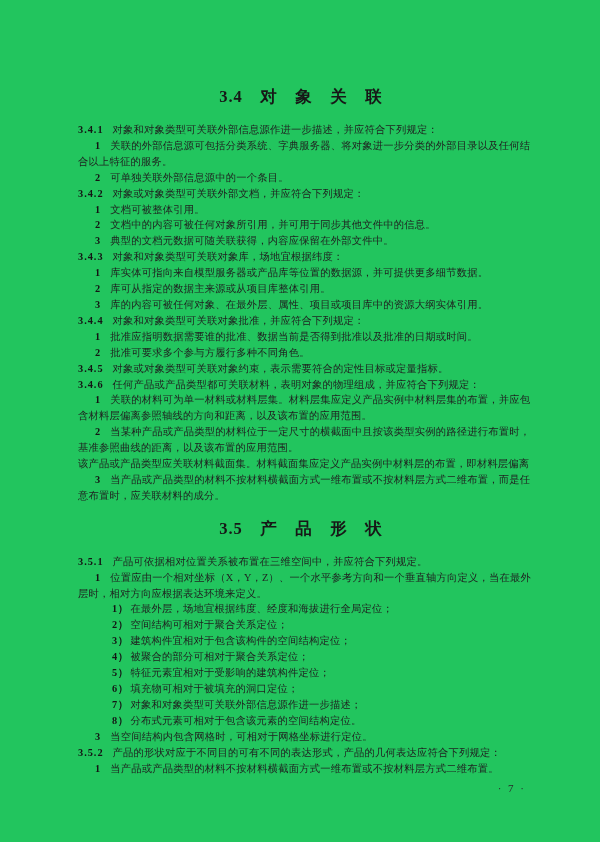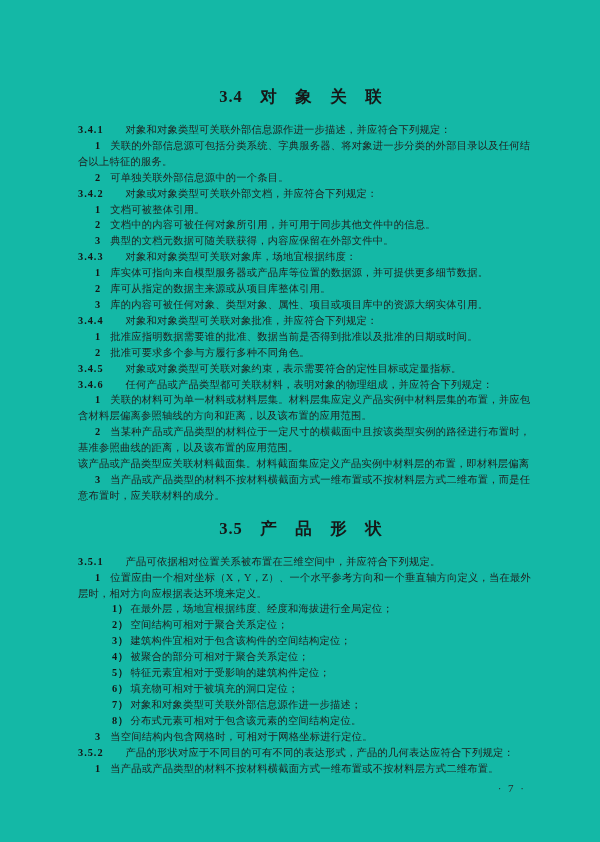--- a/index.html
+++ b/index.html
@@ -4,21 +4,21 @@
 <style>
   html, body {
     margin: 0;
     padding: 0;
     background: #ffffff;
   }
   .page {
     position: relative;
     width: 600px;
     height: 842px;
-    background: #14b8a6;
+    background: #22c55e;
     font-family: "Liberation Serif", "DejaVu Serif", serif;
     color: #1f1f1f;
     overflow: hidden;
   }
   .content {
     position: absolute;
     left: 78px;
     right: 76px;
     top: 86px;
   }
@@ -39,21 +39,21 @@
   .line {
     font-size: 10.3px;
     line-height: 15.9px;
     white-space: nowrap;
     letter-spacing: 0.2px;
   }
   .line .lbl {
     font-weight: 700;
     color: #141414;
   }
-  .line.clause .lbl { margin-right: 22px; letter-spacing: 1px; }
+  .line.clause .lbl { margin-right: 9px; letter-spacing: 1px; }
   .line.item   { padding-left: 17px; }
   .line.item .lbl { margin-right: 10px; }
   .line.sub    { padding-left: 34px; }
   .line.sub .lbl { margin-right: 2px; letter-spacing: 0.5px; }
   .page-number {
     position: absolute;
     right: 74px;
     top: 782px;
     font-size: 11px;
     letter-spacing: 2px;
@@ -83,21 +83,21 @@
   <div class="line item"><span class="lbl">2</span><span class="txt">文档中的内容可被任何对象所引用，并可用于同步其他文件中的信息。</span></div>
 
   <div class="line item"><span class="lbl">3</span><span class="txt">典型的文档元数据可随关联获得，内容应保留在外部文件中。</span></div>
 
   <div class="line clause"><span class="lbl">3.4.3</span><span class="txt">对象和对象类型可关联对象库，场地宜根据纬度：</span></div>
 
   <div class="line item"><span class="lbl">1</span><span class="txt">库实体可指向来自模型服务器或产品库等位置的数据源，并可提供更多细节数据。</span></div>
 
   <div class="line item"><span class="lbl">2</span><span class="txt">库可从指定的数据主来源或从项目库整体引用。</span></div>
 
-  <div class="line item"><span class="lbl">3</span><span class="txt">库的内容可被任何对象、类型对象、属性、项目或项目库中的资源大纲实体引用。</span></div>
+  <div class="line item"><span class="lbl">3</span><span class="txt">库的内容可被任何对象、在最外层、属性、项目或项目库中的资源大纲实体引用。</span></div>
 
   <div class="line clause"><span class="lbl">3.4.4</span><span class="txt">对象和对象类型可关联对象批准，并应符合下列规定：</span></div>
 
   <div class="line item"><span class="lbl">1</span><span class="txt">批准应指明数据需要谁的批准、数据当前是否得到批准以及批准的日期或时间。</span></div>
 
   <div class="line item"><span class="lbl">2</span><span class="txt">批准可要求多个参与方履行多种不同角色。</span></div>
 
   <div class="line clause"><span class="lbl">3.4.5</span><span class="txt">对象或对象类型可关联对象约束，表示需要符合的定性目标或定量指标。</span></div>
 
   <div class="line clause"><span class="lbl">3.4.6</span><span class="txt">任何产品或产品类型都可关联材料，表明对象的物理组成，并应符合下列规定：</span></div>

